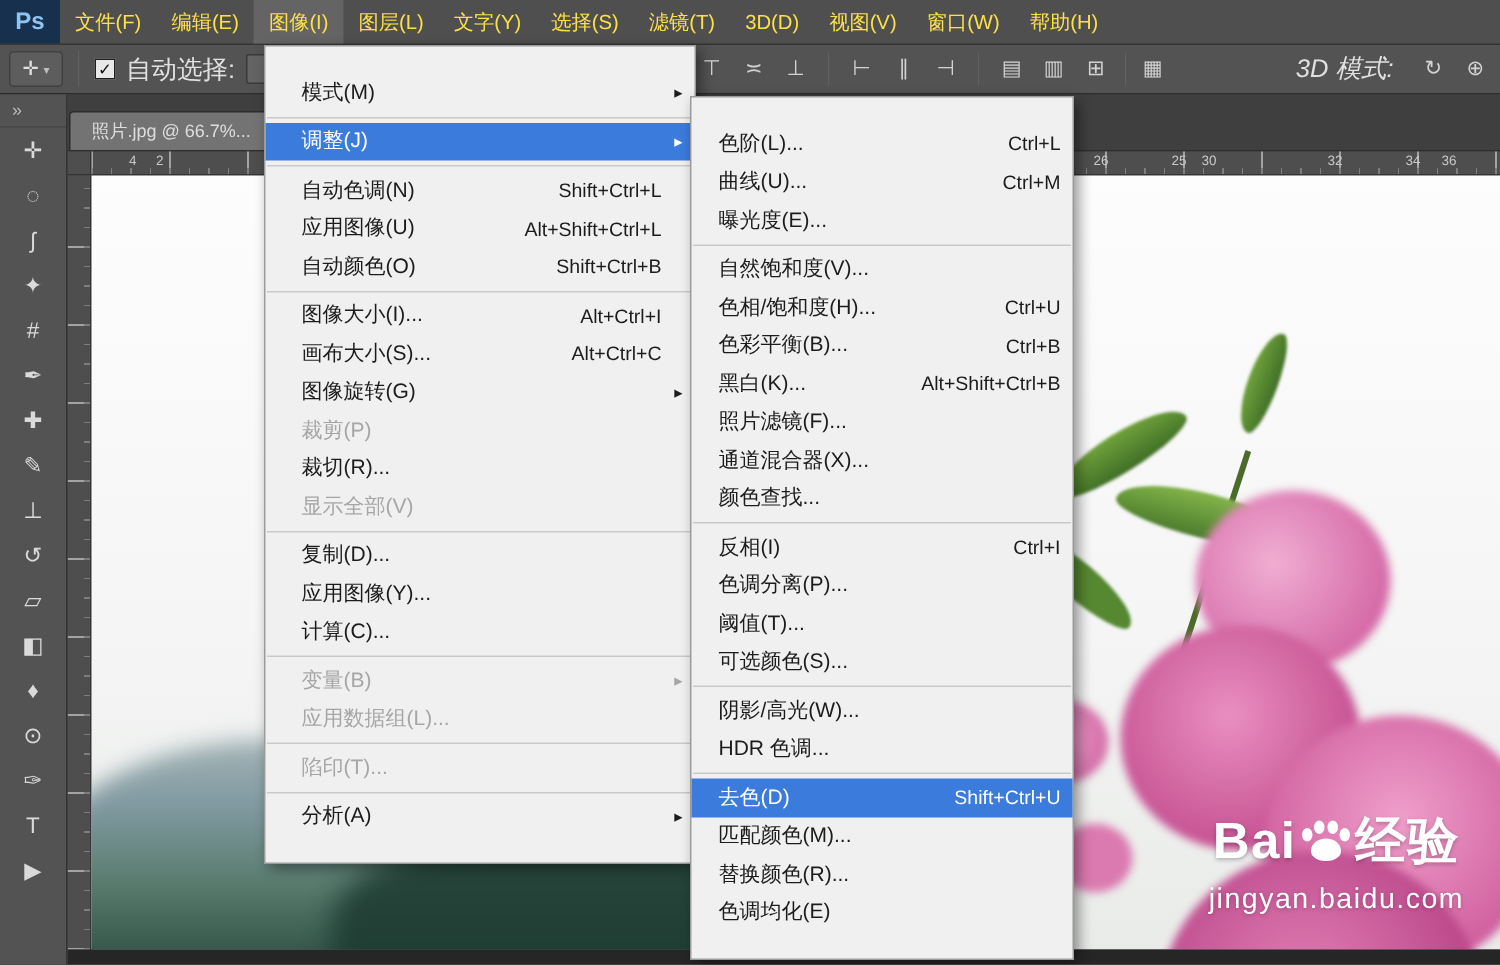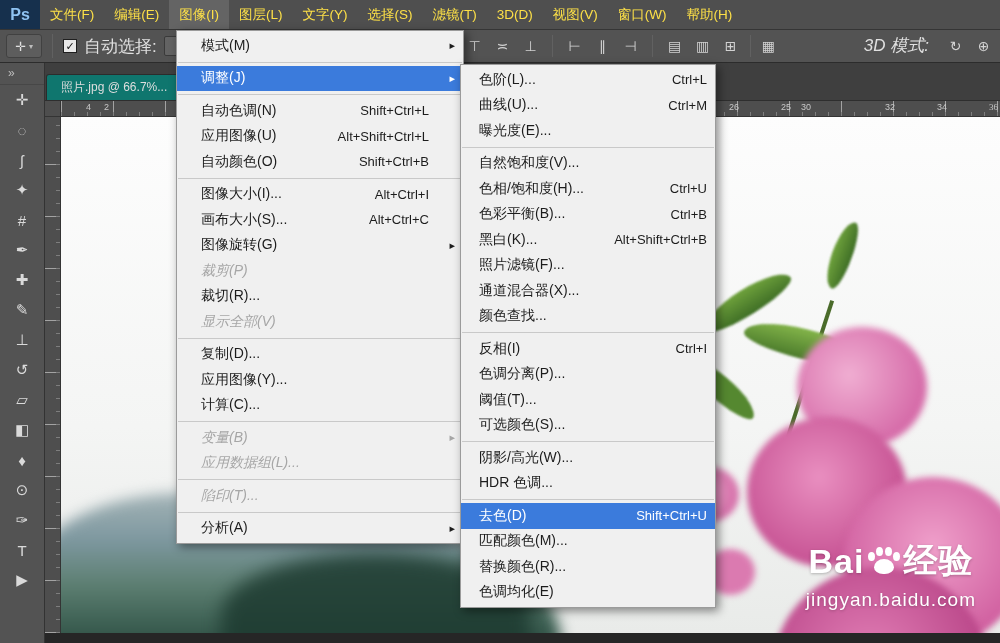--- a/index.html
+++ b/index.html
@@ -39,21 +39,21 @@
   .tools { position:absolute; left:0; top:63px; bottom:0; width:45px; background:#535353;
            border-right:1px solid #333; z-index:10; }
   .tools-header { height:22px; color:#bdbdbd; font-size:12px; text-align:left; padding:3px 0 0 8px;
                   border-bottom:1px solid #474747; }
   .tool { height:30px; display:flex; align-items:center; justify-content:center; color:#dadada; font-size:15px; }
 
   
   .docarea { position:absolute; left:45px; top:63px; right:0; bottom:0; background:#454545; }
   .tabbar { position:absolute; left:0; top:0; right:0; height:38px; background:#3f3f3f;
             border-bottom:1px solid #2e2e2e; display:flex; align-items:flex-end; padding-left:1px; }
-  .tab { height:26px; background:#0f766e; border:1px solid #2c2c2c; border-bottom:none; color:#dedede;
+  .tab { height:26px; background:#737373; border:1px solid #2c2c2c; border-bottom:none; color:#dedede;
          font-size:12px; display:flex; align-items:center; padding:4px 14px; border-radius:3px 3px 0 0; }
   .ruler-corner { position:absolute; left:0; top:38px; width:16px; height:16px; background:#4e4e4e;
                   border-right:1px solid #343434; border-bottom:1px solid #343434; }
   .ruler-h { position:absolute; left:16px; top:38px; right:0; height:16px; background-color:#4e4e4e;
              border-bottom:1px solid #343434;
              background-image:
                repeating-linear-gradient(90deg,#7e7e7e 0 1px,transparent 1px 13px),
                repeating-linear-gradient(90deg,#a3a3a3 0 1px,transparent 1px 52px);
              background-size:100% 4px,100% 16px;
              background-position:left bottom,left bottom;
@@ -100,33 +100,33 @@
   .wm-line1 { font-size:34px; font-weight:bold; display:flex; align-items:center; justify-content:center;
               gap:2px; text-shadow:0 1px 3px rgba(0,0,0,.25); letter-spacing:1px; }
   .wm-line2 { font-size:19px; margin-top:5px; letter-spacing:1px; text-shadow:0 1px 3px rgba(0,0,0,.25); }
   .paw { position:relative; width:35px; height:33px; display:inline-block; }
   .paw::before { content:""; position:absolute; left:8px; top:14px; width:20px; height:15px; background:#fff;
                  border-radius:50% 50% 46% 46%/55% 55% 45% 45%; }
   .paw::after { content:""; position:absolute; left:2px; top:7px; width:7px; height:9px; background:#fff;
                 border-radius:50%; box-shadow:8px -5px 0 0 #fff,17px -5px 0 0 #fff,25px 0 0 0 #fff; }
 
   
-  .menu { position:absolute; background:#f0f0f0; border:1px solid #9b9b9b; padding:2px 0;
+  .menu { position:absolute; background:#f0f0f0; border:1px solid #9b9b9b; padding:18px 0;
           box-shadow:3px 3px 9px rgba(0,0,0,.45); }
   .image-menu { left:176px; top:30px; width:288px; z-index:96; }
   .adjust-menu { left:460px; top:64px; width:256px; z-index:97; }
   .menu-item { height:25.5px; display:flex; align-items:center; padding:0 8px 0 24px; font-size:14px;
                color:#1c1c1c; white-space:nowrap; }
   .adjust-menu .menu-item { padding-left:18px; }
   .menu-item.hl { background:#3b7bdc; color:#fff; }
-  .menu-item.dis { color:#a6a6a6;font-style:italic; }
+  .menu-item.dis { color:#a6a6a6; }
   .mi-label { flex:0 0 auto; }
   .mi-right { margin-left:auto; display:flex; align-items:center; }
   .mi-shortcut { font-size:13px; }
-  .image-menu .mi-shortcut { margin-right:26px; }
+  .image-menu .mi-shortcut { margin-right:14px; }
   .mi-arrow { font-size:11px; width:12px; text-align:right; }
   .menu-sep { height:1px; background:#c9c9c9; margin:3px 1px; }
 </style>
 </head>
 <body>
 
 <div class="menubar">
   <div class="ps-logo">Ps</div>
   <div class="mb-items">
       <div class="mb-item">文件(F)</div>
@@ -215,21 +215,21 @@
   </div>
   <div class="ruler-corner"></div>
   <div class="ruler-h">
       <span class="ruler-num" style="left: 25px;">4</span>
       <span class="ruler-num" style="left: 43px;">2</span>
       <span class="ruler-num" style="left: 668px;">26</span>
       <span class="ruler-num" style="left: 720px;">25</span>
       <span class="ruler-num" style="left: 740px;">30</span>
       <span class="ruler-num" style="left: 824px;">32</span>
       <span class="ruler-num" style="left: 876px;">34</span>
-      <span class="ruler-num" style="left: 928px; font-family: Liberation Serif, serif;">36</span>
+      <span class="ruler-num" style="left: 900px;">36</span>
     </div>
   <div class="ruler-v"></div>
 
   <div class="canvas">
     <div class="landscape"></div>
     <div class="hill"></div>
     <div class="flora">
       <div class="stem"></div>
       <div class="leaf l1"></div>
       <div class="leaf l2"></div>

